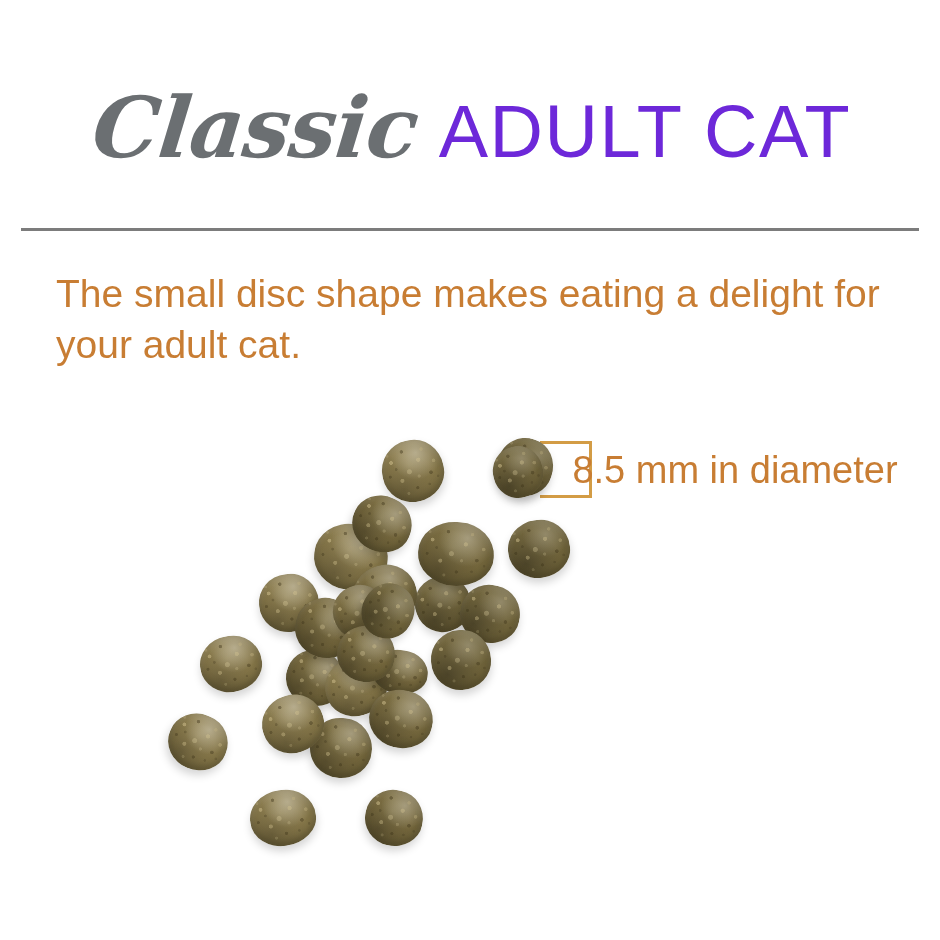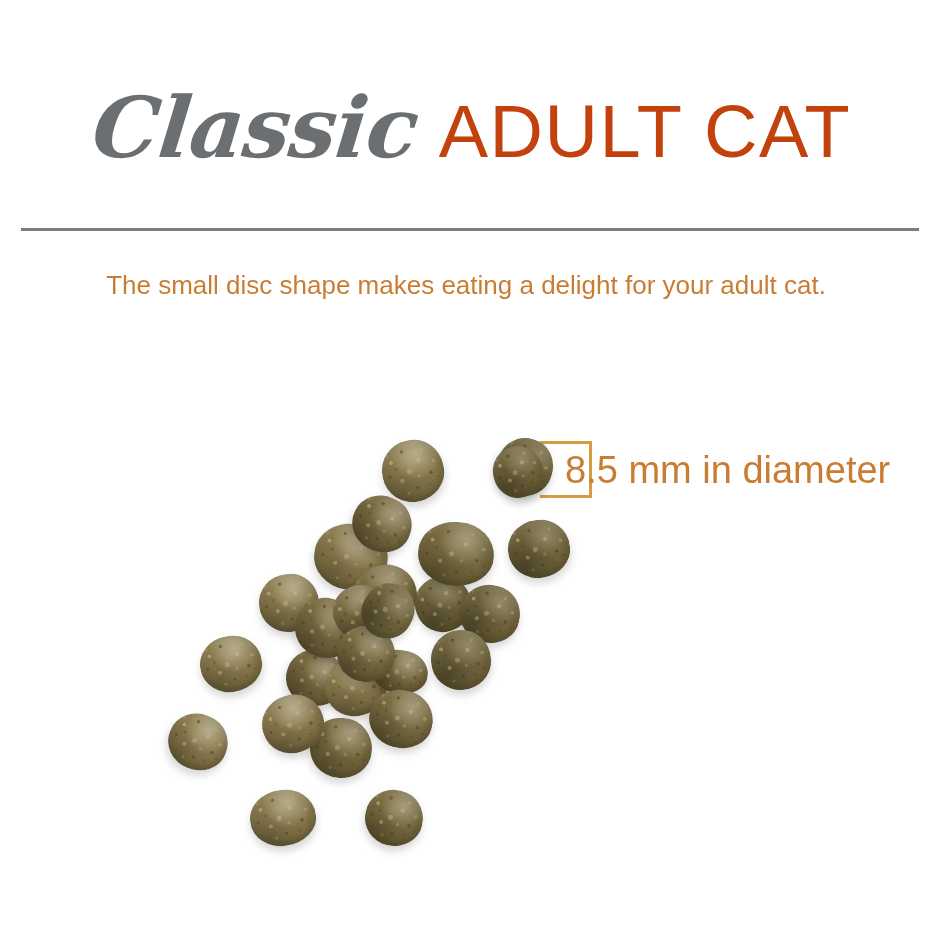--- a/index.html
+++ b/index.html
@@ -42,42 +42,41 @@
     letter-spacing: -1px;
     transform: skewX(-6deg);
     transform-origin: left bottom;
     margin-right: 26px;
   }
   .title-main {
     font-family: "Liberation Sans", sans-serif;
     font-weight: 400;
     font-size: 74px;
     line-height: 1;
-    color: #c2410c;
+    color: #6d28d9;
     letter-spacing: 1.5px;
   }
 
   .divider {
     position: absolute;
     left: 21px;
     top: 228px;
     width: 898px;
     height: 3px;
     background: #7c7c7c;
   }
 
   
   .subtitle {
     position: absolute;
-    left: 36px;
+    left: 56px;
     top: 268px;
     width: 860px;
-    text-align: center;
-    font-family: "Liberation Sans", sans-serif;
-    font-size: 26px;
+    font-family: "Liberation Sans", sans-serif;
+    font-size: 39px;
     line-height: 1.32;
     color: #c87d33;
     font-weight: 400;
   }
 
   
   .kibble-area {
     position: absolute;
     left: 0;
     top: 0;
@@ -153,21 +152,21 @@
     border-right: 3px solid #d39c45;
     border-bottom: 3px solid #d39c45;
     box-sizing: border-box;
   }
 
   
   .callout {
     position: absolute;
     width: 340px;
     left: 565px;
-    text-align: left;
+    text-align: center;
     font-family: "Liberation Sans", sans-serif;
     font-size: 38px;
     line-height: 1.42;
     color: #c87d33;
     font-weight: 400;
   }
   #callout-diameter { top: 444px; }
   #callout-length   { top: 612px; }
 </style>
 </head>

